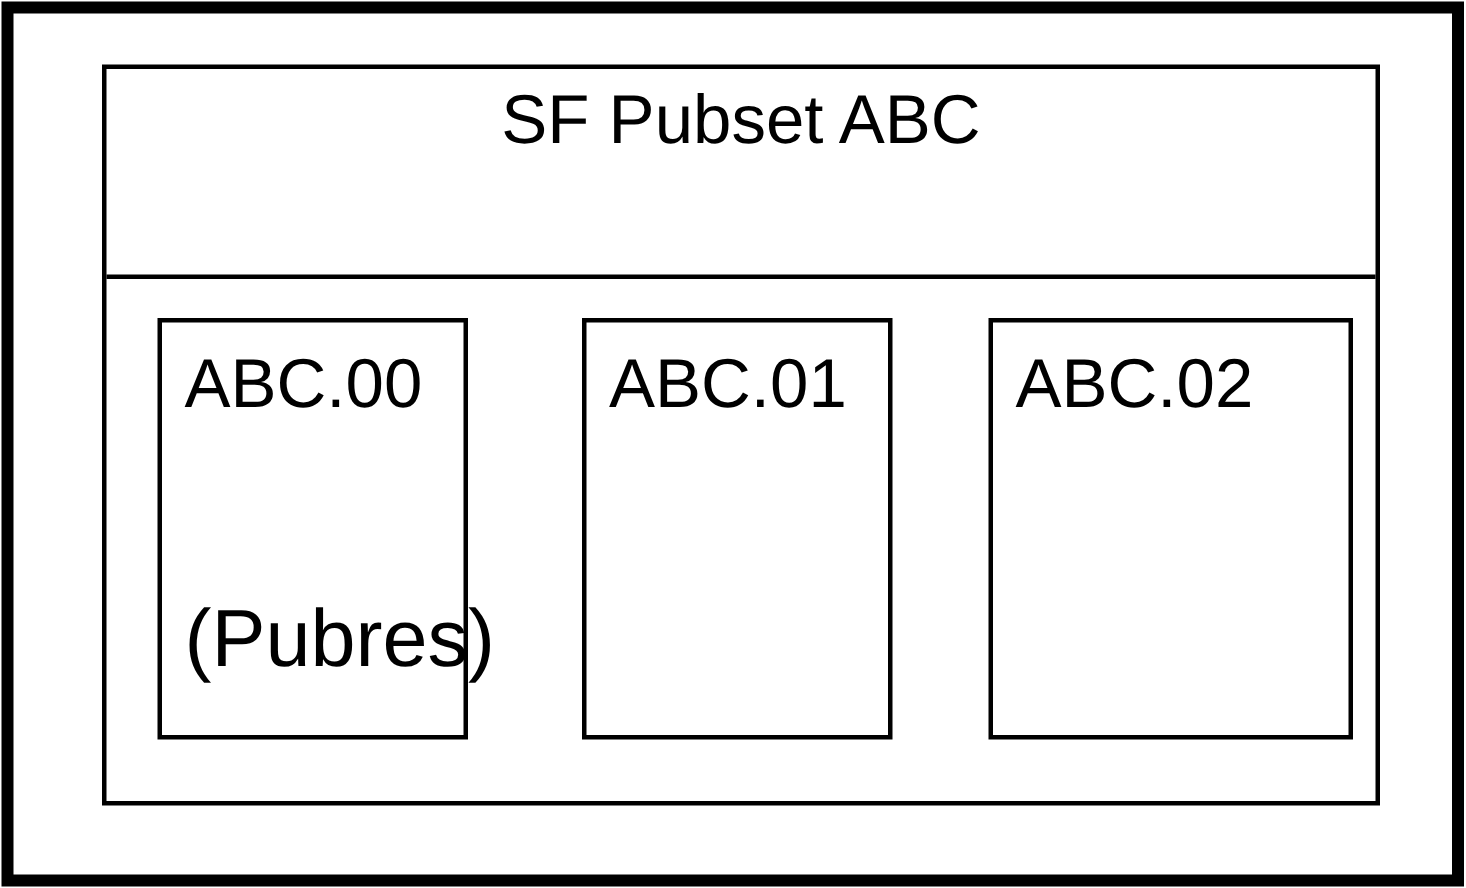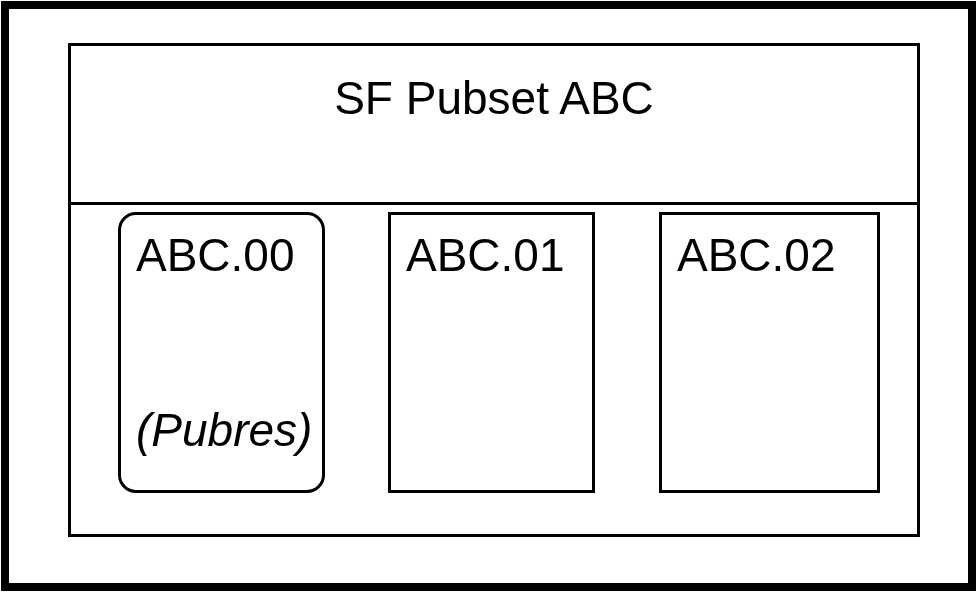--- a/index.html
+++ b/index.html
@@ -39,54 +39,53 @@
   .pubset-header {
     position: absolute;
     left: 0;
     top: 0;
     right: 0;
     height: 127px;
     border-bottom: 3px solid #000000;
     display: flex;
     justify-content: center;
     align-items: flex-start;
-    padding-top: 29px;
+    padding-top: 10px;
     box-sizing: content-box;
     font-size: 46px;
     line-height: 1;
     white-space: nowrap;
   }
   .volume {
     position: absolute;
     top: 166px;
     width: 207px;
     height: 281px;
     border: 3px solid #000000;
     box-sizing: border-box;
     background: #ffffff;
   }
-  .volume.v0 { left: 47px; border-radius: 18px; }
+  .volume.v0 { left: 34px; }
   .volume.v1 { left: 317px; text-decoration: underline; }
-  .volume.v2 { left: 588px; width: 221px; text-decoration: underline; }
+  .volume.v2 { left: 588px; width: 243px; text-decoration: underline; }
   .volume-label {
     position: absolute;
     left: 15px;
     top: 17px;
     font-size: 46px;
     line-height: 1;
     white-space: nowrap;
   }
   .volume-sublabel {
     position: absolute;
     left: 15px;
     bottom: 37px;
-    font-size: 46px;
+    font-size: 54px;
     line-height: 1;
     white-space: nowrap;
-    font-style: italic;
   }
 </style>
 </head>
 <body>
 
 <div class="canvas">
   <div class="outer-frame"></div>
 
   <div class="pubset">
     <div class="pubset-header">SF Pubset ABC</div>

